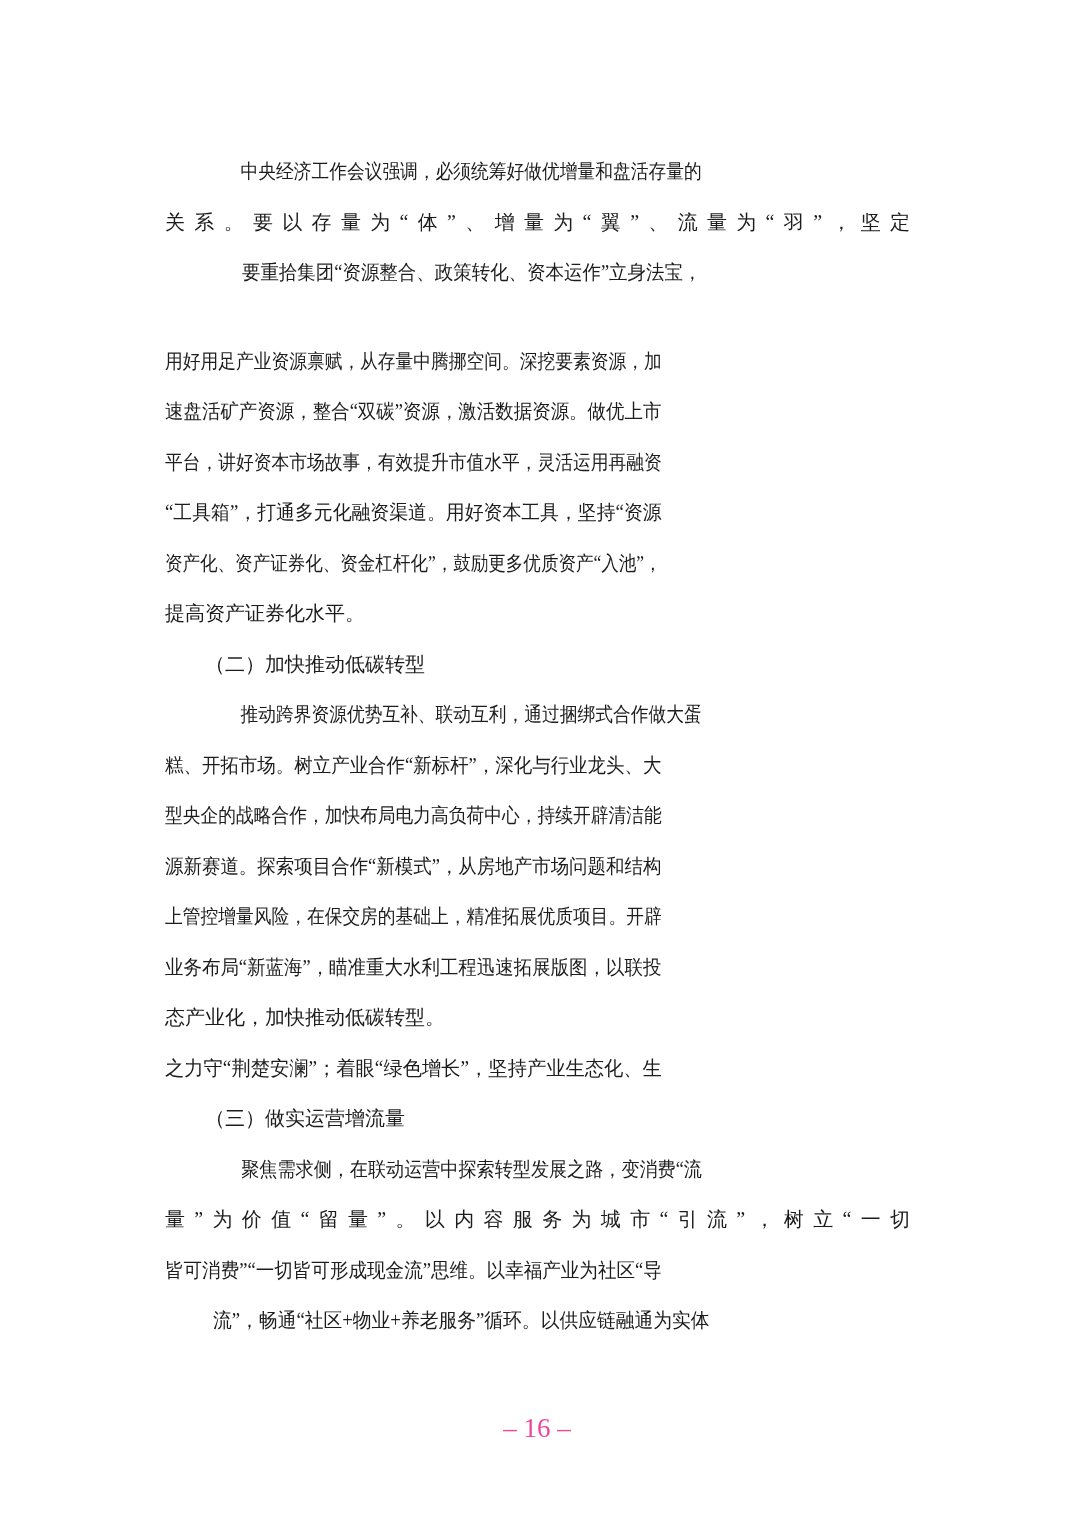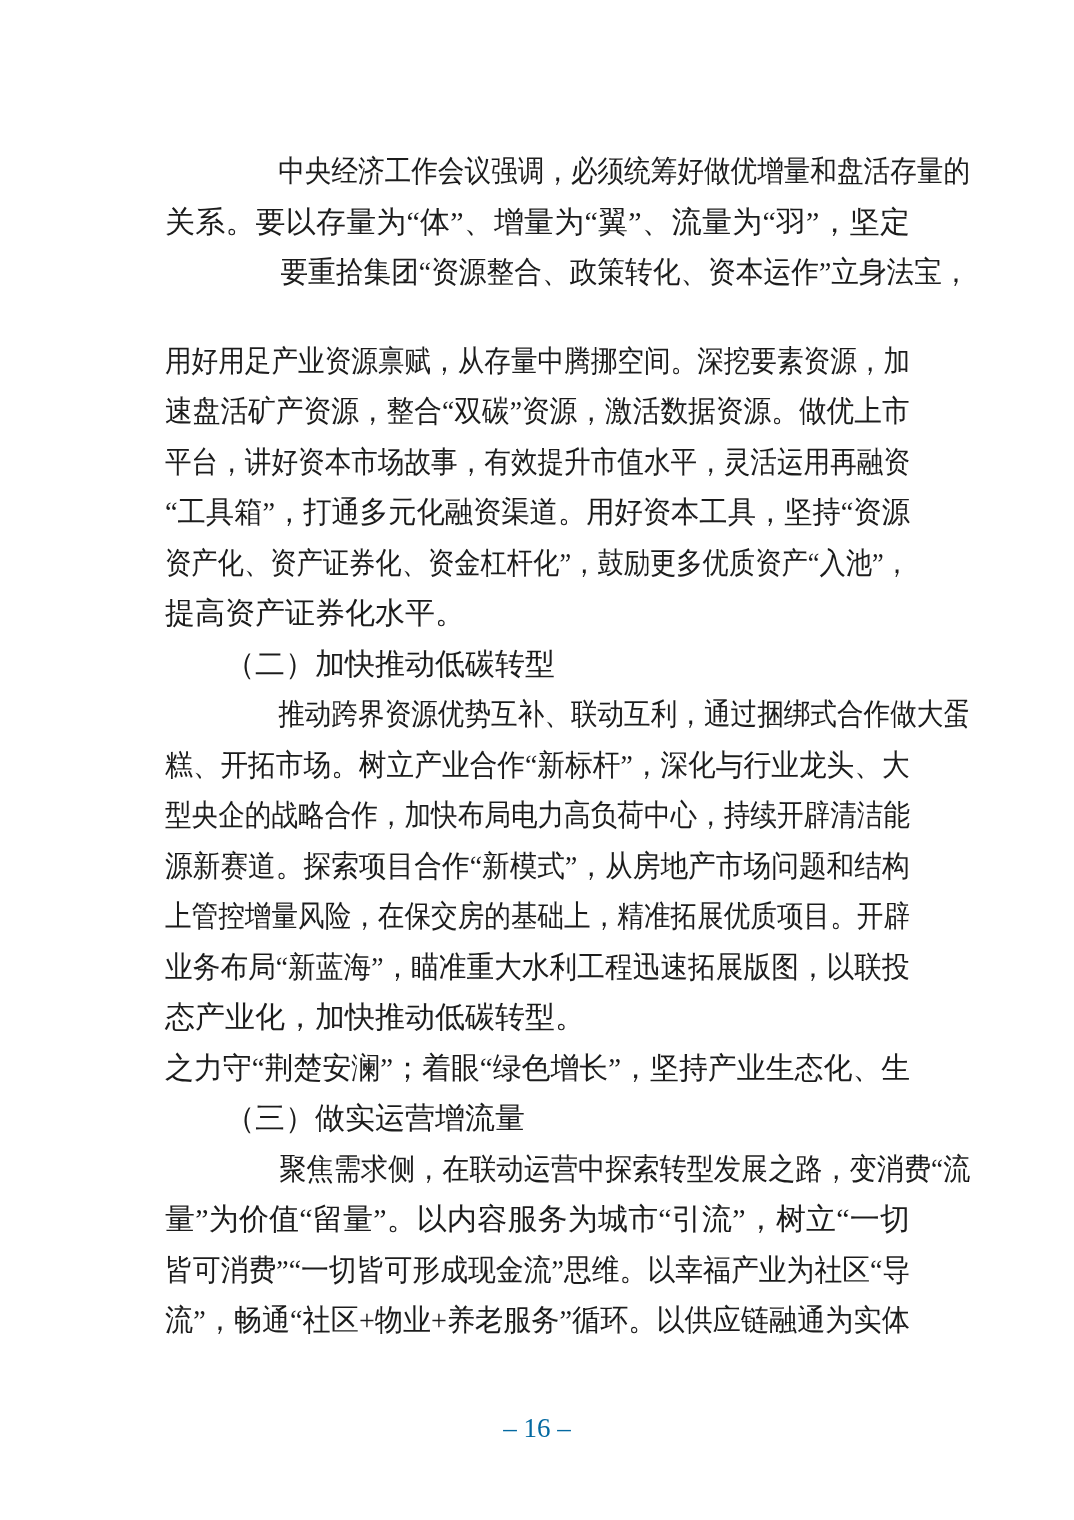--- a/index.html
+++ b/index.html
@@ -15,21 +15,21 @@
     overflow: hidden;
     font-family: "Liberation Serif", serif;
   }
   .text-block {
     position: absolute;
     left: 165px;
     top: 146px;
     width: 745px;
   }
   .line {
-    font-size: 30px;
+    font-size: 20px;
     line-height: 50.5px;
     height: 50.5px;
     color: #1c1c1c;
     white-space: nowrap;
     text-align: left;
     letter-spacing: 0;
   }
   .line.fill {
     text-align: justify;
     text-align-last: justify;
@@ -39,21 +39,21 @@
     text-indent: 2em;
   }
   .footer {
     position: absolute;
     left: 0;
     right: 0;
     top: 1410px;
     text-align: center;
     font-size: 27px;
     line-height: 36px;
-    color: #0369a1;
+    color: #ec4899;
   }
 </style>
 </head>
 <body>
 
 <div class="page">
   <div class="text-block" id="lines-container">
       <div class="line indent fill" style="text-align-last: auto;"><span style="display: inline-block; transform-origin: 0px 50%; transform: scaleX(0.886905);">中央经济工作会议强调，必须统筹好做优增量和盘活存量的</span></div>
       <div class="line fill">关系。要以存量为“体”、增量为“翼”、流量为“羽”，坚定</div>
       <div class="line indent fill" style="text-align-last: auto;"><span style="display: inline-block; transform-origin: 0px 50%; transform: scaleX(0.923172);">要重拾集团“资源整合、政策转化、资本运作”立身法宝，</span></div>
@@ -69,18 +69,18 @@
       <div class="line fill" style="text-align-last: auto;"><span style="display: inline-block; transform-origin: 0px 50%; transform: scaleX(0.886905);">型央企的战略合作，加快布局电力高负荷中心，持续开辟清洁能</span></div>
       <div class="line fill" style="text-align-last: auto;"><span style="display: inline-block; transform-origin: 0px 50%; transform: scaleX(0.923172);">源新赛道。探索项目合作“新模式”，从房地产市场问题和结构</span></div>
       <div class="line fill" style="text-align-last: auto;"><span style="display: inline-block; transform-origin: 0px 50%; transform: scaleX(0.886905);">上管控增量风险，在保交房的基础上，精准拓展优质项目。开辟</span></div>
       <div class="line fill" style="text-align-last: auto;"><span style="display: inline-block; transform-origin: 0px 50%; transform: scaleX(0.923172);">业务布局“新蓝海”，瞄准重大水利工程迅速拓展版图，以联投</span></div>
       <div class="line">态产业化，加快推动低碳转型。</div>
       <div class="line fill" style="text-align-last: auto;"><span style="display: inline-block; transform-origin: 0px 50%; transform: scaleX(0.963777);">之力守“荆楚安澜”；着眼“绿色增长”，坚持产业生态化、生</span></div>
       <div class="line indent">（三）做实运营增流量</div>
       <div class="line indent fill" style="text-align-last: auto;"><span style="display: inline-block; transform-origin: 0px 50%; transform: scaleX(0.905225);">聚焦需求侧，在联动运营中探索转型发展之路，变消费“流</span></div>
       <div class="line fill">量”为价值“留量”。以内容服务为城市“引流”，树立“一切</div>
       <div class="line fill" style="text-align-last: auto;"><span style="display: inline-block; transform-origin: 0px 50%; transform: scaleX(0.927771);">皆可消费”“一切皆可形成现金流”思维。以幸福产业为社区“导</span></div>
-      <div class="line fill" style="text-align-last: auto;"><span style="display: inline-block; transform-origin: 0px 50%; transform: scaleX(0.938287);">流”，畅通“社区+物业+养老服务”循环。以供应链融通为实体</span></div>
+      <div class="line fill" style="text-align-last: auto; margin-left: 48px;"><span style="display: inline-block; transform-origin: 0px 50%; transform: scaleX(0.938287);">流”，畅通“社区+物业+养老服务”循环。以供应链融通为实体</span></div>
     </div>
   <div class="footer">
     <span>– 16 –</span>
   </div>
 </div>
 
 </body></html>

